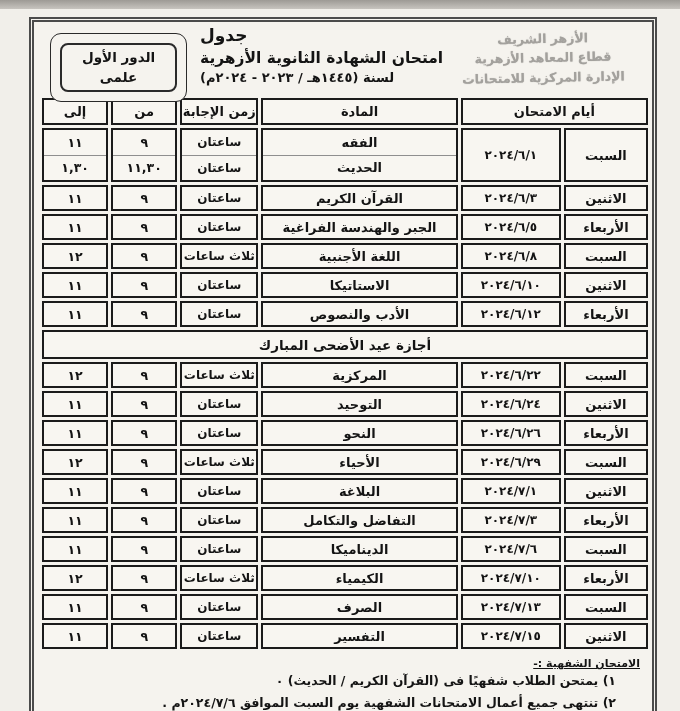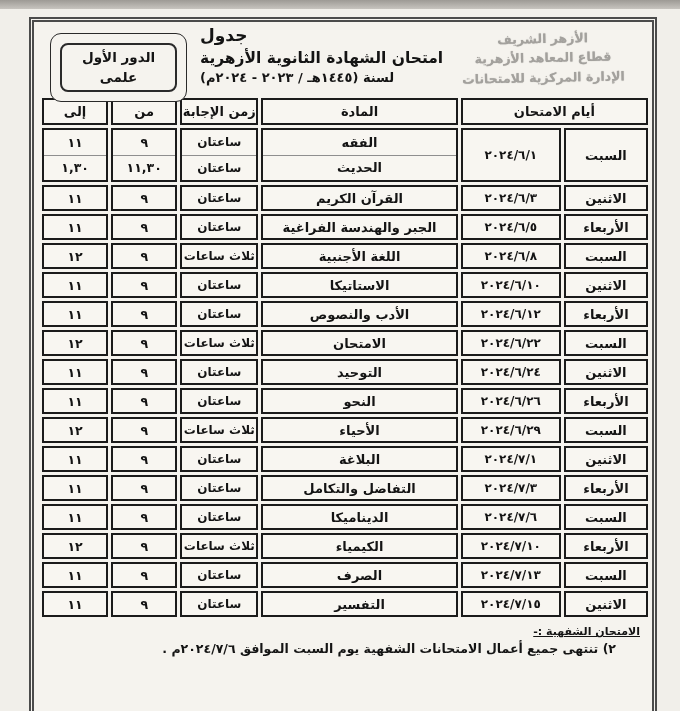--- a/index.html
+++ b/index.html
@@ -185,23 +185,26 @@
           </tr>
           <tr>
             <td class="c-day">الأربعاء</td>
             <td class="c-date"><span class="num">٢٠٢٤/٦/١٢</span></td>
             <td class="c-subject">الأدب والنصوص</td>
             <td class="c-duration">ساعتان</td>
             <td class="c-time"><span class="num">٩</span></td>
             <td class="c-time"><span class="num">١١</span></td>
           </tr>
           <tr>
+            <td colspan="6" class="holiday">أجازة عيد الأضحى المبارك</td>
+          </tr>
+          <tr>
             <td class="c-day">السبت</td>
             <td class="c-date"><span class="num">٢٠٢٤/٦/٢٢</span></td>
-            <td class="c-subject">الامتحان</td>
+            <td class="c-subject">المركزية</td>
             <td class="c-duration">ثلاث ساعات</td>
             <td class="c-time"><span class="num">٩</span></td>
             <td class="c-time"><span class="num">١٢</span></td>
           </tr>
           <tr>
             <td class="c-day">الاثنين</td>
             <td class="c-date"><span class="num">٢٠٢٤/٦/٢٤</span></td>
             <td class="c-subject">التوحيد</td>
             <td class="c-duration">ساعتان</td>
             <td class="c-time"><span class="num">٩</span></td>
@@ -269,17 +272,18 @@
             <td class="c-subject">التفسير</td>
             <td class="c-duration">ساعتان</td>
             <td class="c-time"><span class="num">٩</span></td>
             <td class="c-time"><span class="num">١١</span></td>
           </tr>
         </tbody>
     </table>
 
     <div class="notes">
       <div class="notes-heading">الامتحان الشفهية :-</div>
+      <div class="note-item">١) يمتحن الطلاب شفهيًا فى (القرآن الكريم / الحديث) ٠</div>
       <div class="note-item">٢) تنتهى جميع أعمال الامتحانات الشفهية يوم السبت الموافق ٢٠٢٤/٧/٦م .</div>
     </div>
 
   </div>
 </div>
 
 </body></html>

